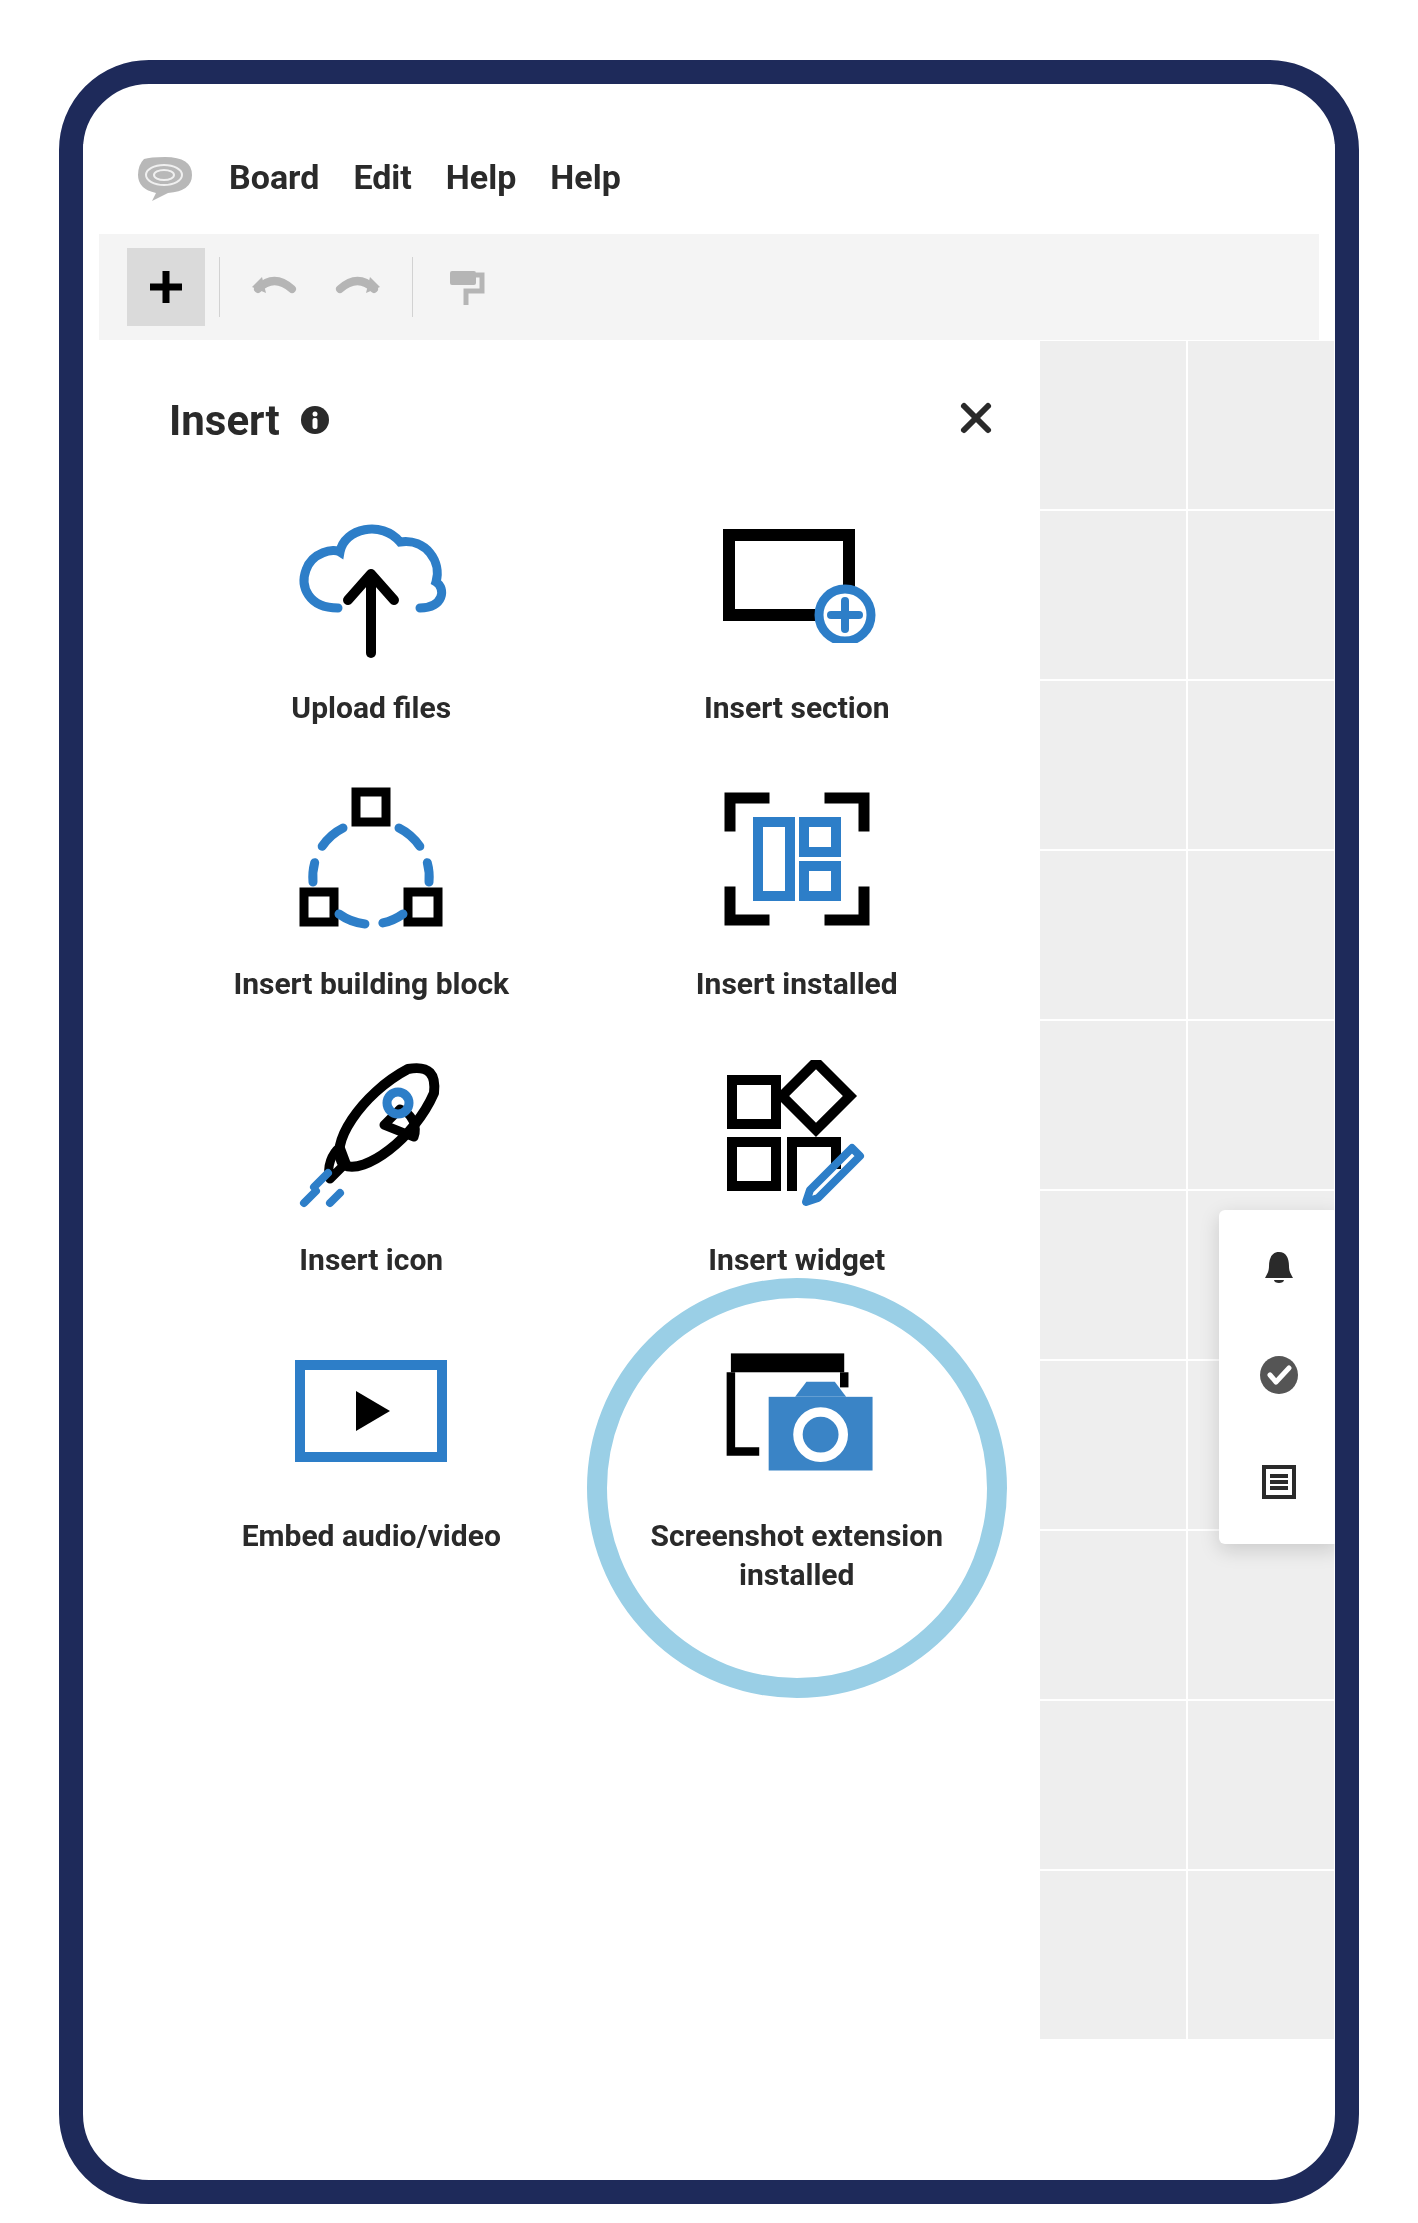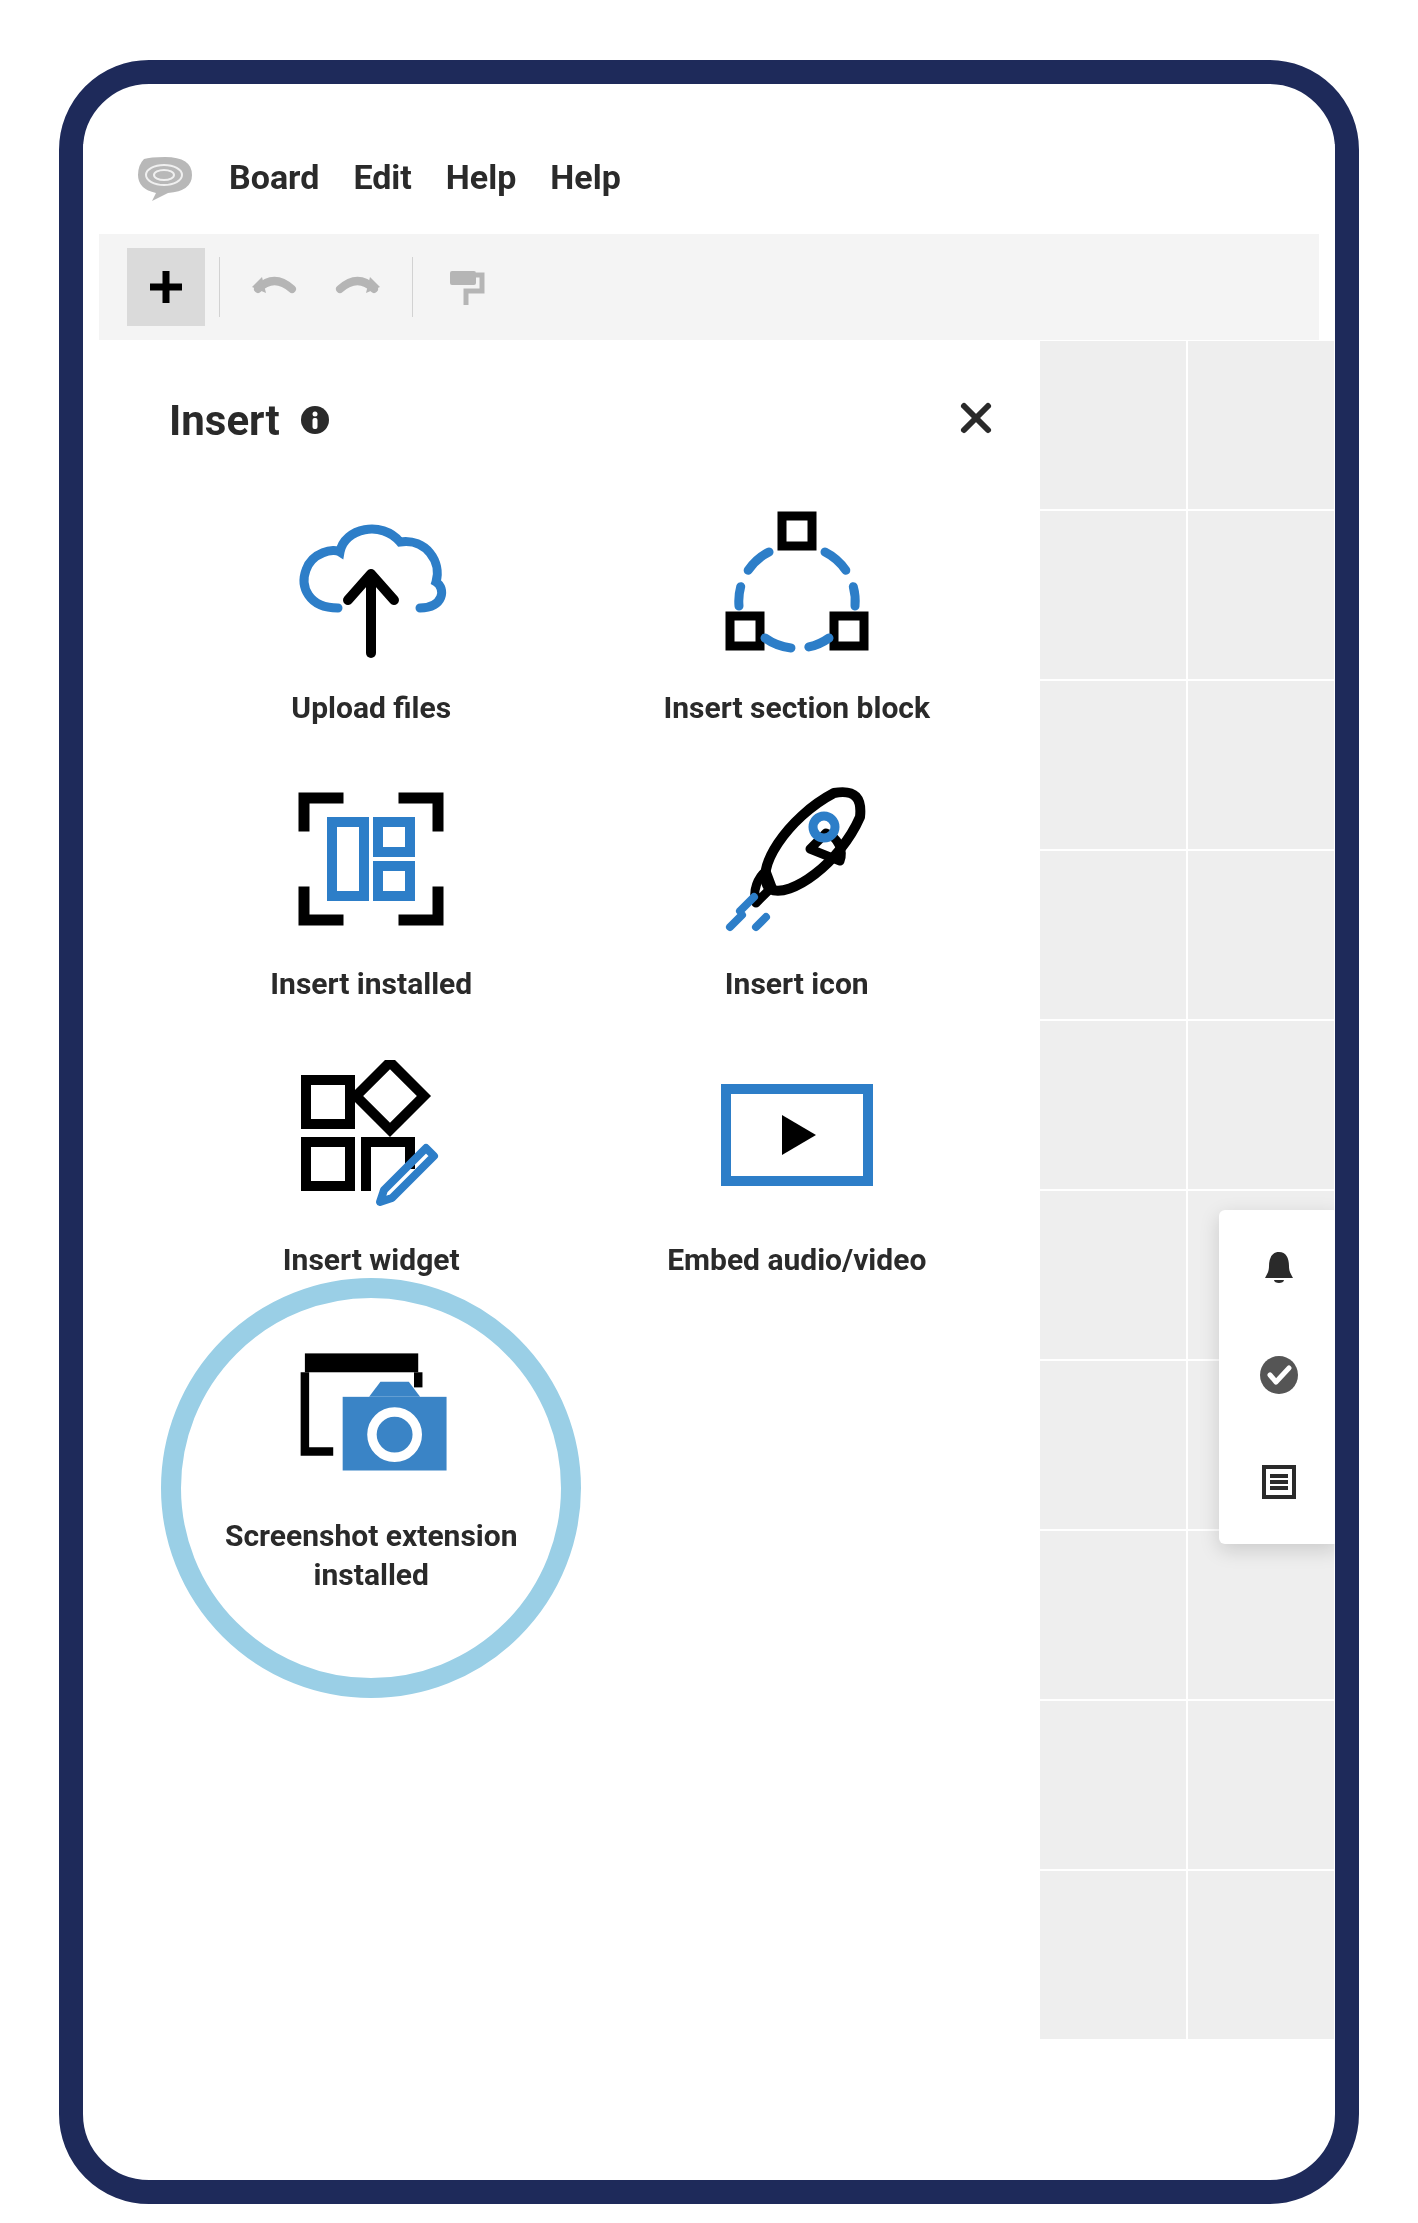--- a/index.html
+++ b/index.html
@@ -270,33 +270,44 @@
           <div class="icon-slot">
             <svg width="170" height="150" viewBox="0 0 170 150">
               <path d="M52 100 C22 100 14 78 20 62 C26 44 48 40 54 44 C58 20 96 12 114 34 C140 30 156 54 150 74 C160 80 158 100 134 100" fill="none" stroke="#2d7ec8" stroke-width="9" stroke-linecap="round"></path>
               <line x1="85" y1="145" x2="85" y2="70" stroke="#000" stroke-width="10" stroke-linecap="round"></line>
               <path d="M62 92 L85 66 L108 92" fill="none" stroke="#000" stroke-width="10" stroke-linecap="round" stroke-linejoin="round"></path>
             </svg>
           </div>
           <div class="label">Upload files</div>
         </div>
 
+        <div class="tile">
+          <div class="icon-slot">
+            <svg width="160" height="120" viewBox="0 0 160 120">
+              <path d="M12 12 L132 12 L132 62 M92 92 L12 92 L12 12" fill="none" stroke="#000" stroke-width="12" stroke-linecap="square"></path>
+              <circle cx="128" cy="92" r="26" fill="none" stroke="#2d7ec8" stroke-width="9"></circle>
+              <line x1="128" y1="78" x2="128" y2="106" stroke="#2d7ec8" stroke-width="8" stroke-linecap="round"></line>
+              <line x1="114" y1="92" x2="142" y2="92" stroke="#2d7ec8" stroke-width="8" stroke-linecap="round"></line>
+            </svg>
+          </div>
+          <div class="label">Insert section</div>
+        </div>
 
         <div class="tile">
           <div class="icon-slot">
             <svg width="170" height="150" viewBox="0 0 170 150">
               <rect x="70" y="8" width="30" height="30" fill="none" stroke="#000" stroke-width="9"></rect>
               <rect x="18" y="108" width="30" height="30" fill="none" stroke="#000" stroke-width="9"></rect>
               <rect x="122" y="108" width="30" height="30" fill="none" stroke="#000" stroke-width="9"></rect>
               <path d="M57 44 A55 55 0 0 0 27 98" fill="none" stroke="#2d7ec8" stroke-width="9" stroke-linecap="round" stroke-dasharray="28 18"></path>
               <path d="M113 44 A55 55 0 0 1 143 98" fill="none" stroke="#2d7ec8" stroke-width="9" stroke-linecap="round" stroke-dasharray="28 18"></path>
               <path d="M53 130 A55 55 0 0 0 117 130" fill="none" stroke="#2d7ec8" stroke-width="9" stroke-linecap="round" stroke-dasharray="28 18"></path>
             </svg>
           </div>
-          <div class="label">Insert section block</div>
+          <div class="label">Insert building block</div>
         </div>
 
         <div class="tile">
           <div class="icon-slot">
             <svg width="170" height="150" viewBox="0 0 170 150">
               <path d="M18 42 L18 14 L52 14" fill="none" stroke="#000" stroke-width="11" stroke-linecap="square"></path>
               <path d="M118 14 L152 14 L152 42" fill="none" stroke="#000" stroke-width="11" stroke-linecap="square"></path>
               <path d="M152 108 L152 136 L118 136" fill="none" stroke="#000" stroke-width="11" stroke-linecap="square"></path>
               <path d="M52 136 L18 136 L18 108" fill="none" stroke="#000" stroke-width="11" stroke-linecap="square"></path>
               <rect x="46" y="38" width="32" height="74" fill="none" stroke="#2d7ec8" stroke-width="10"></rect>

